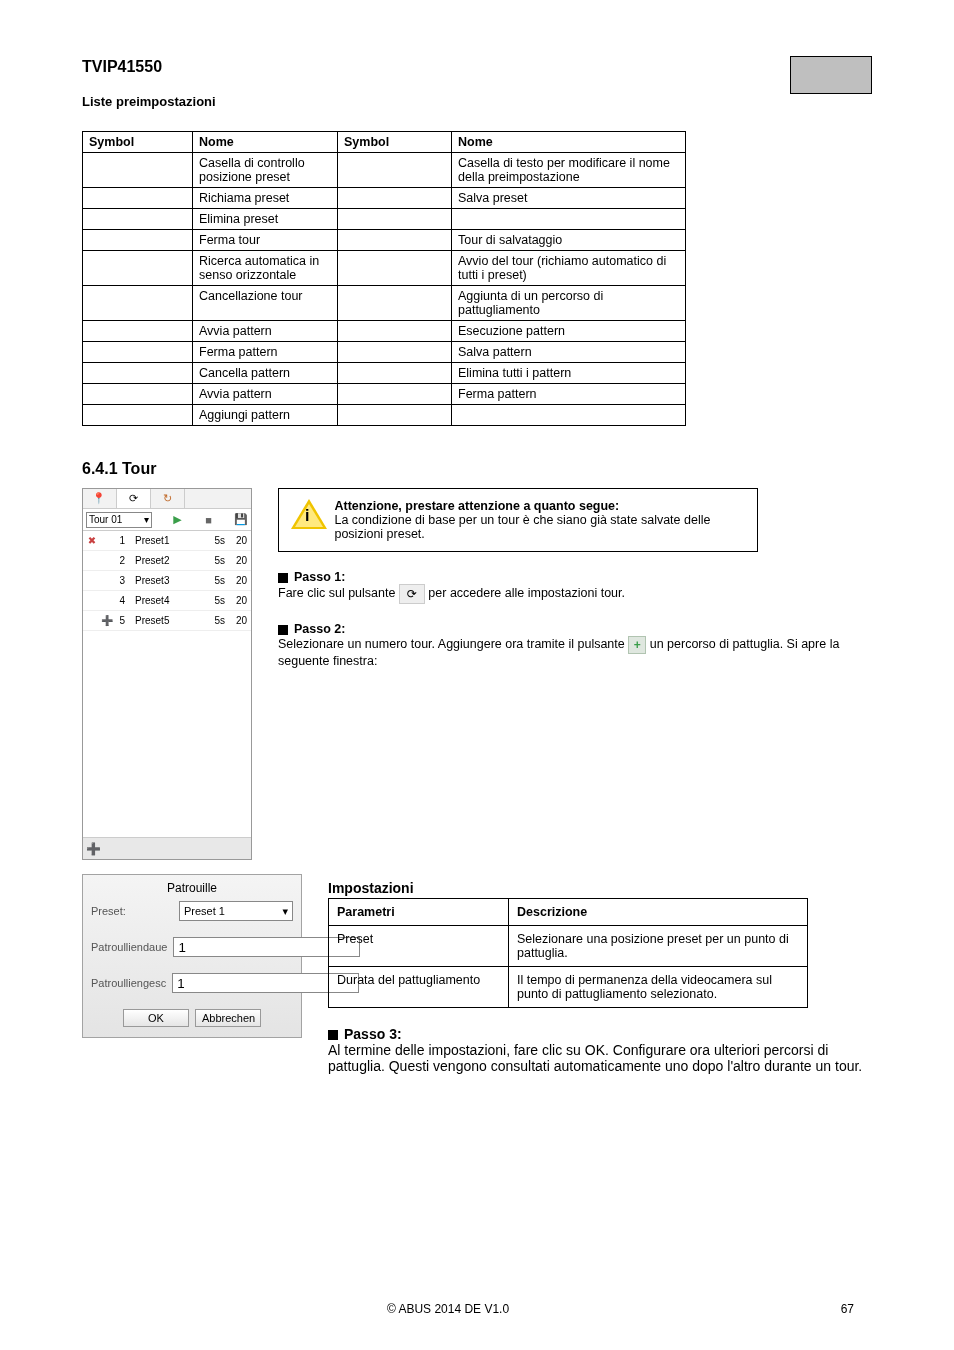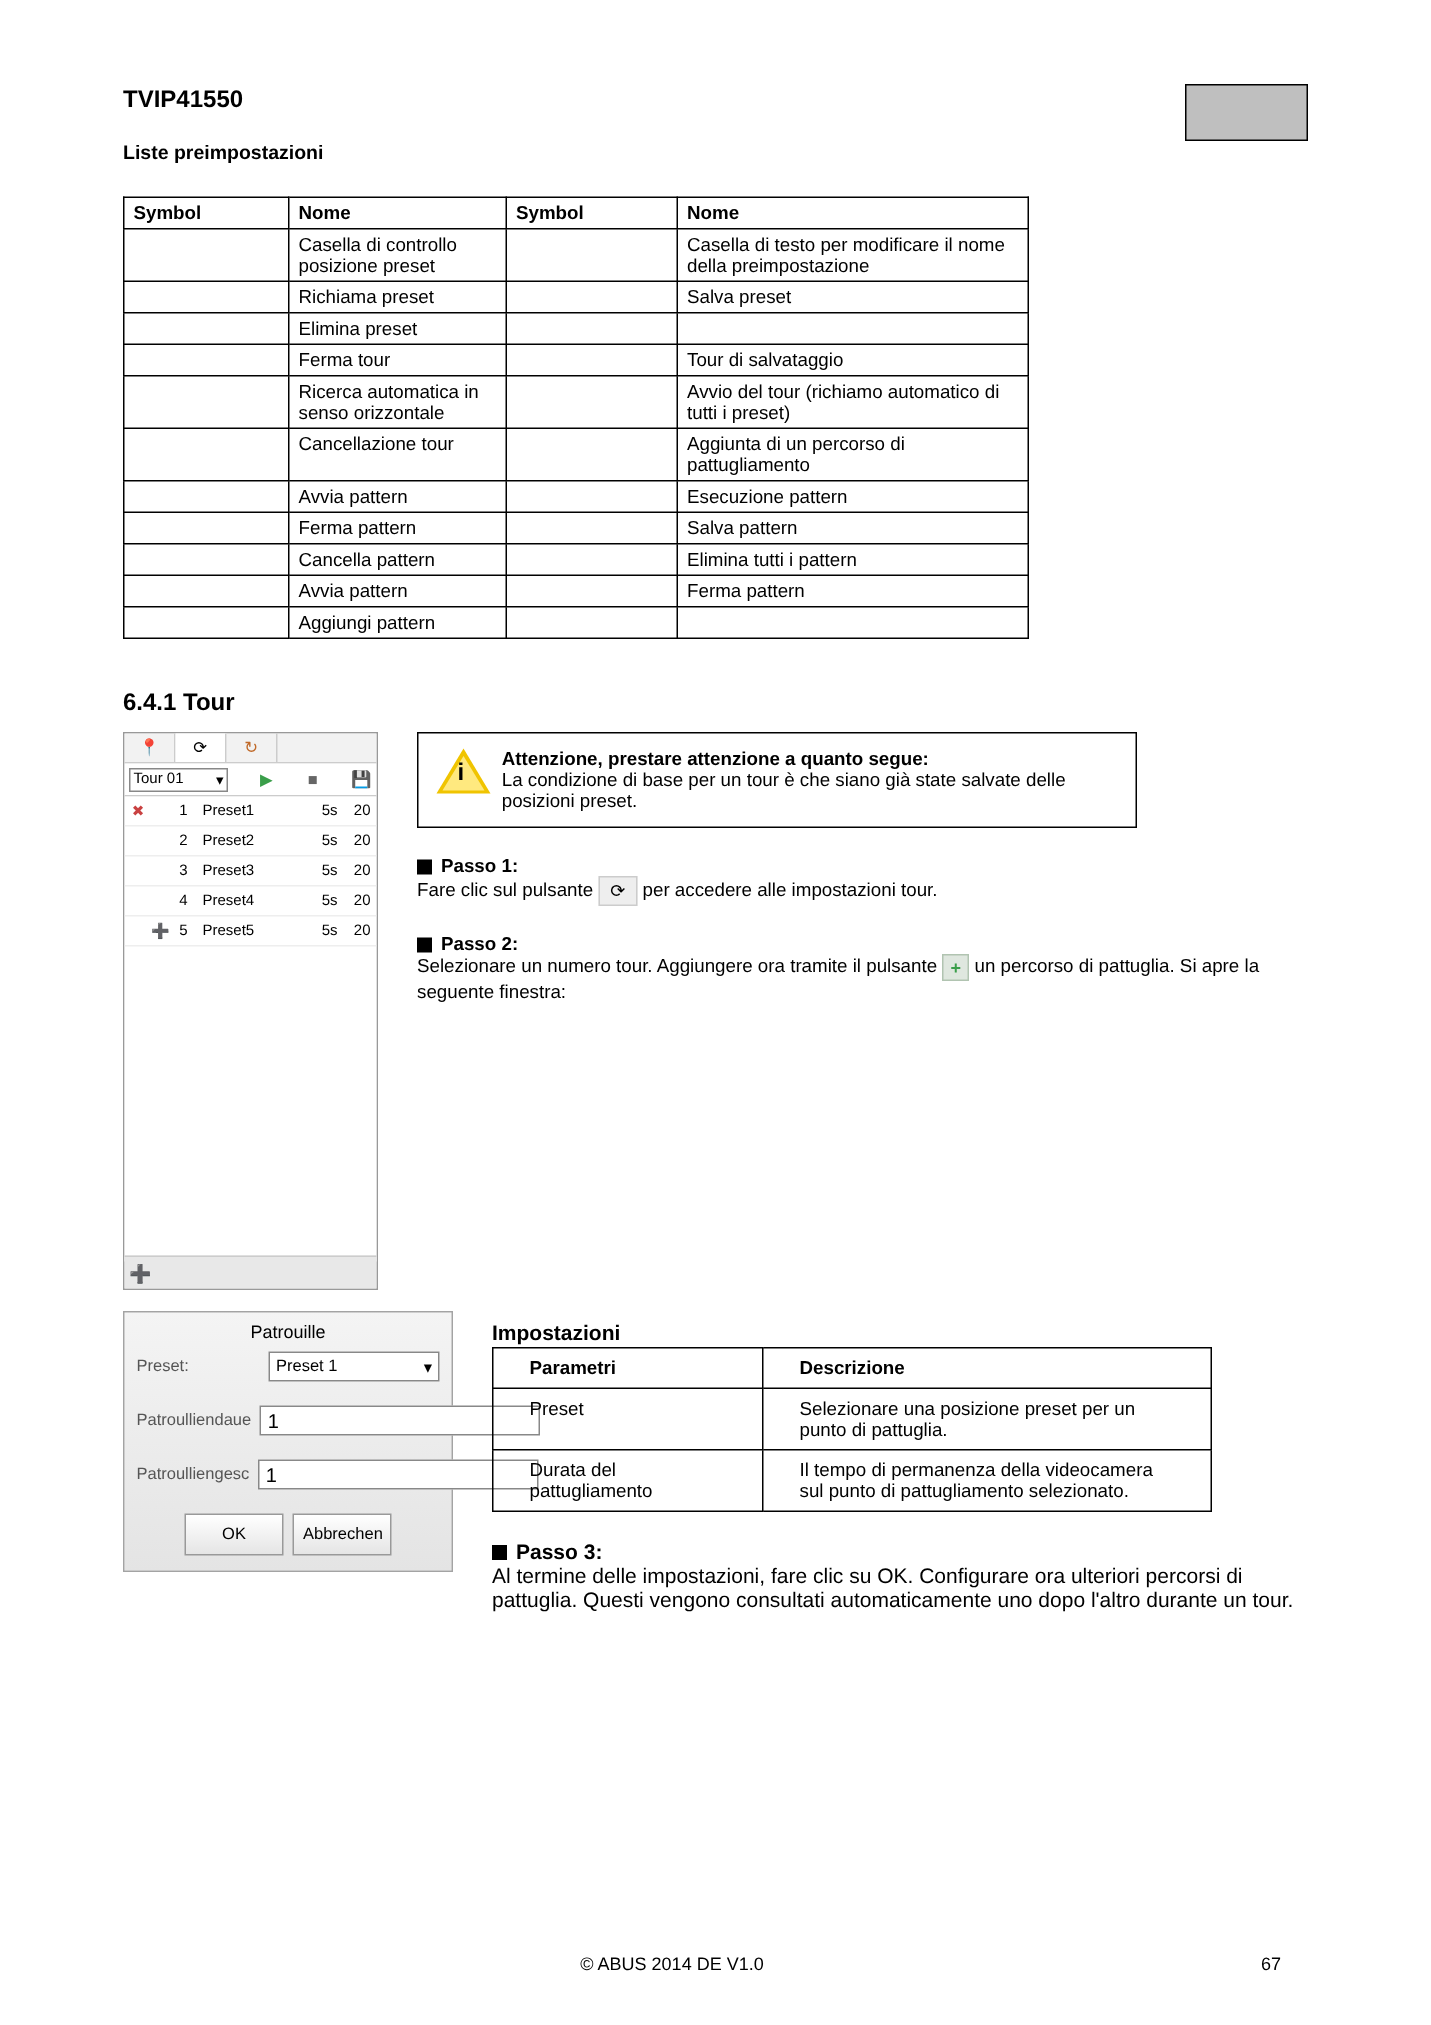--- a/index.html
+++ b/index.html
@@ -54,32 +54,32 @@
   .warn-icon { width:36px; height:32px; position:relative;}
   .warn-tri { width:0; height:0; border-left:18px solid transparent; border-right:18px solid transparent; border-bottom:30px solid #f0c400; position:absolute; }
   .warn-tri-in { width:0; height:0; border-left:14px solid transparent; border-right:14px solid transparent; border-bottom:23px solid #ffe97f; position:absolute; left:4px; top:5px;}
   .warn-i { position:absolute; top:8px; left:14px; font-weight:bold; font-size:16px; color:#000; }
   .warn-title { font-weight:bold; }
   .step { margin-top: 18px; }
   .step b .sq { display:inline-block; width:10px; height:10px; background:#000; vertical-align:middle; margin-right:6px;}
   .inline-icon-box { display:inline-block; width:26px; height:20px; background:#eee; border:1px solid #ccc; vertical-align:middle; text-align:center; line-height:19px; font-size:12px;}
   .little-plus { display:inline-block; width:18px; height:18px; background:#dfe7df; border:1px solid #b1c4b1; color:#3a9e4a; vertical-align:middle; text-align:center; line-height:16px; font-size:12px; font-weight:bold;}
   table.param { border-collapse:collapse; width:480px; margin-top:0; font-size:12.5px;}
-  table.param td { border:1px solid #000; padding:6px 24px; vertical-align:top;}
+  table.param td { border:1px solid #000; padding:6px 8px; vertical-align:top;}
   table.param td.h { font-weight:bold;}
 
   
   .dlg { width: 220px; border: 1px solid #a3a3a3; background: linear-gradient(#f4f4f4,#e4e4e4); font-size:11px; padding: 6px 8px 10px 8px; }
   .dlg-title { text-align:center; font-size:12px; margin-bottom:6px; }
   .dlg-row { display:flex; align-items:center; margin: 6px 0 16px 0; gap:6px;}
   .dlg-row label { width: 82px; color:#555; }
   .dlg-select { flex:1; height:20px; border:1px solid #888; background:#fff; display:flex; align-items:center; justify-content:space-between; padding:0 4px;}
   .dlg-input { flex:1; height:20px; border:1px solid #888; background:#fff; padding:0 4px;}
   .dlg-btns { display:flex; justify-content:center; gap:6px; margin-top:6px;}
-  .dlg-btn { width: 66px; height: 28px; border:1px solid #999; background: linear-gradient(#fff,#e5e5e5); font-size:11px; cursor:pointer;}
+  .dlg-btn { width: 66px; height: 18px; border:1px solid #999; background: linear-gradient(#fff,#e5e5e5); font-size:11px; cursor:pointer;}
   .dlg-set-hdr { font-weight:bold; margin: 6px 0 2px 64px;}
 
   .footer { position:absolute; bottom: 34px; left: 82px; right: 100px; display:flex; justify-content:flex-start; align-items:center; font-size:12px;}
   .footer .copy { flex:1; text-align:center; }
   .footer .page-num { text-align:right; width: 40px;}
 </style>
 </head>
 <body>
 
 <div class="page">

